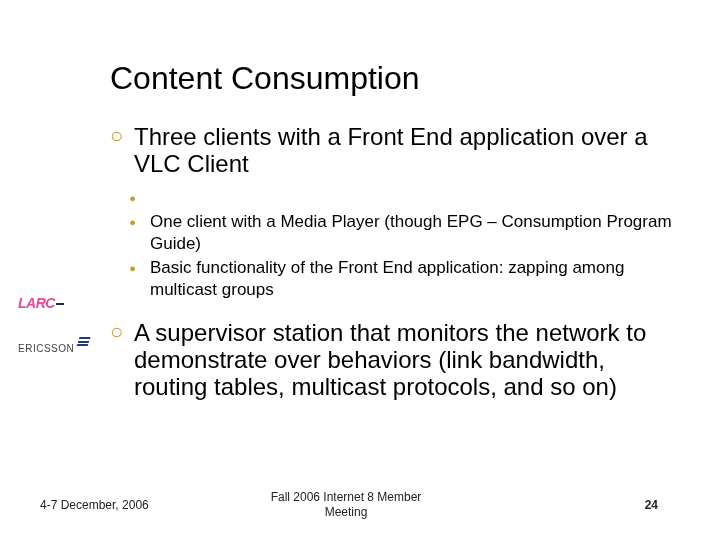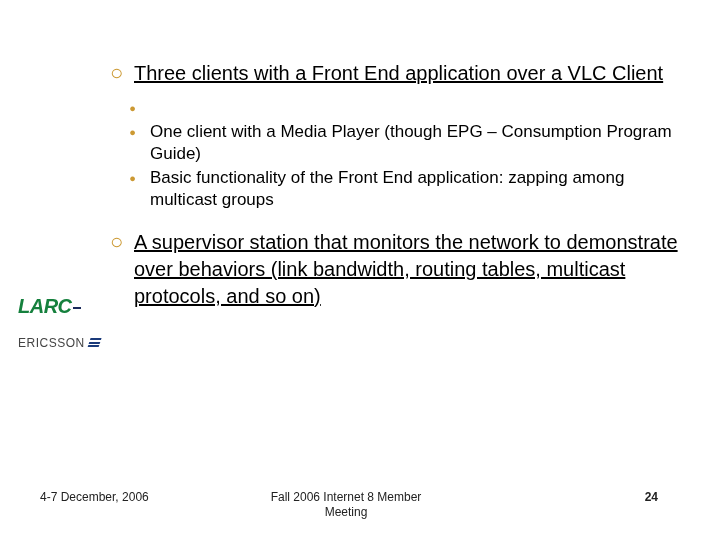--- a/index.html
+++ b/index.html
@@ -5,39 +5,40 @@
   * { box-sizing: border-box; margin: 0; padding: 0; }
   html, body { width: 720px; height: 540px; background: #fff; font-family: Verdana, Arial, sans-serif; color: #000; }
   .slide { position: relative; width: 720px; height: 540px; padding: 60px 40px 40px 110px; }
   .slide-title { font-family: Arial, Helvetica, sans-serif; font-size: 32px; font-weight: 400; margin-bottom: 26px; margin-left: -10; }
   .content { }
   .main-item { display: flex; align-items: flex-start; margin-bottom: 10px; }
   .sub-list { margin: 6px 0 18px 0; }
   .sub-item { display: flex; align-items: flex-start; margin-bottom: 2px; }
   .bullet-open { flex: 0 0 auto; width: 24px; font-size: 22px; line-height: 26px; color: #CC9933; text-align: left; }
   .bullet-solid { flex: 0 0 auto; width: 40px; font-size: 11px; line-height: 22px; color: #CC9933; text-align: right; padding-right: 14px; }
-  .main-text { font-size: 20px; line-height: 27px; text-decoration: underline; }
+  .main-text { font-size: 24px; line-height: 27px; }
   .sub-text { font-size: 17px; line-height: 22px; }
   .logos { position: absolute; left: 18px; top: 295px; width: 70px; }
-  .logo-larc { font-family: Arial, sans-serif; font-weight: 700; font-style: italic; font-size: 20px; color: #15803d; letter-spacing: -0.5px; }
+  .logo-larc { font-family: Arial, sans-serif; font-weight: 700; font-style: italic; font-size: 14px; color: #ec4899; letter-spacing: -0.5px; }
   .logo-larc .bar { display:inline-block; width:8px; height:2px; background:#1a2a5a; vertical-align: middle; margin-left:1px;}
   .logo-eric { margin-top: 18px; display: flex; align-items: center; gap: 4px; }
-  .eric-text { font-family: Arial, sans-serif; font-size: 12px; letter-spacing: 0.5px; color: #444; }
+  .eric-text { font-family: Arial, sans-serif; font-size: 10px; letter-spacing: 0.5px; color: #444; margin-top: 14px; }
   .eric-bars { display: inline-block; transform: skewX(-18deg); }
   .eric-bars span { display: block; width: 11px; height: 2.2px; background: #1a3a7a; margin: 1.3px 0; }
-  .footer { position: absolute; bottom: 20px; left: 0; width: 692px; display: flex; font-size: 12px; color: #222; }
+  .footer { position: absolute; bottom: 20px; left: 0; width: 692px; display: flex; align-items: center; font-size: 12px; color: #222; }
   .footer-left { position: absolute; left: 40px; }
   .footer-center { width: 100%; text-align: center; line-height: 15px; }
   .footer-right { position: absolute; right: 34px; font-weight: bold; }
 </style>
 </head>
 <body>
 
 <div class="slide">
 
+  <h1 class="slide-title">Content Consumption</h1>
 
   <div class="content">
 
     <div class="main-item">
       <span class="bullet-open">○</span>
       <span class="main-text">Three clients with a Front End application over a VLC Client</span>
     </div>
     <div class="sub-list">
       <div class="sub-item">
         <span class="bullet-solid">●</span>

